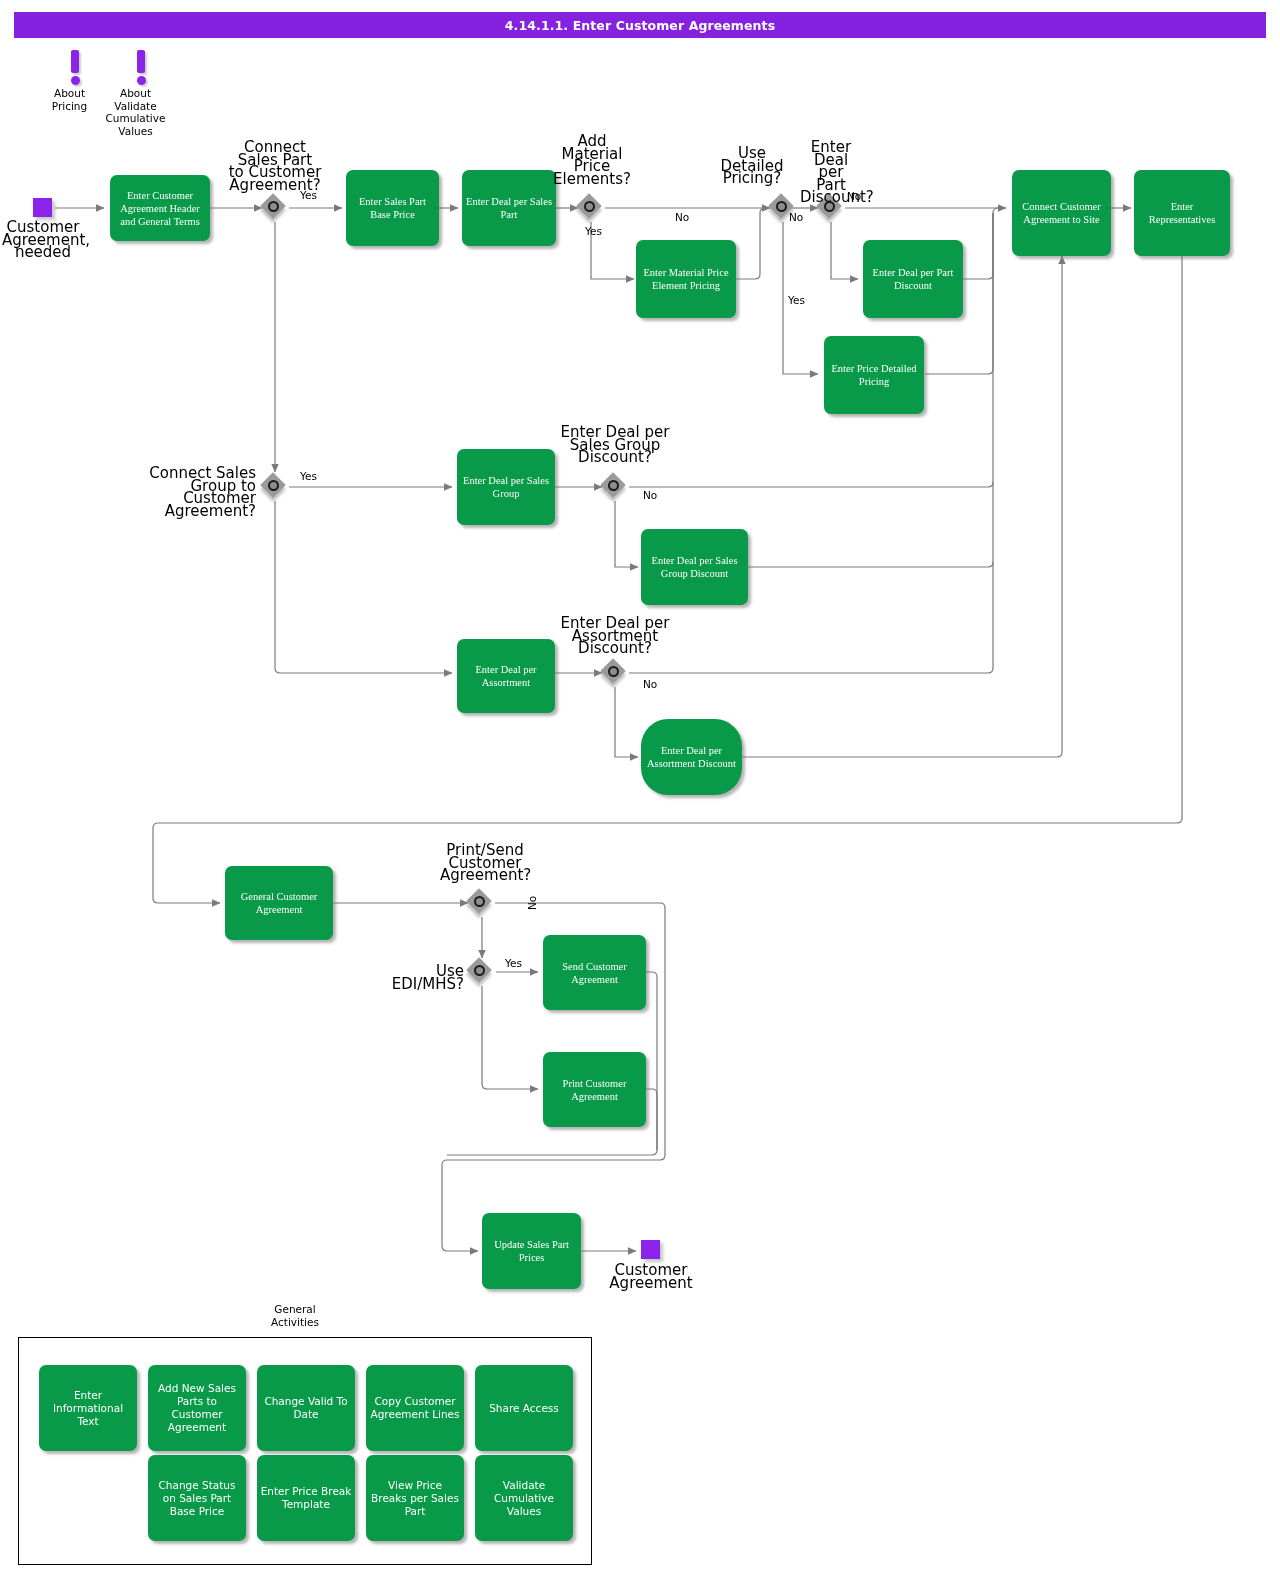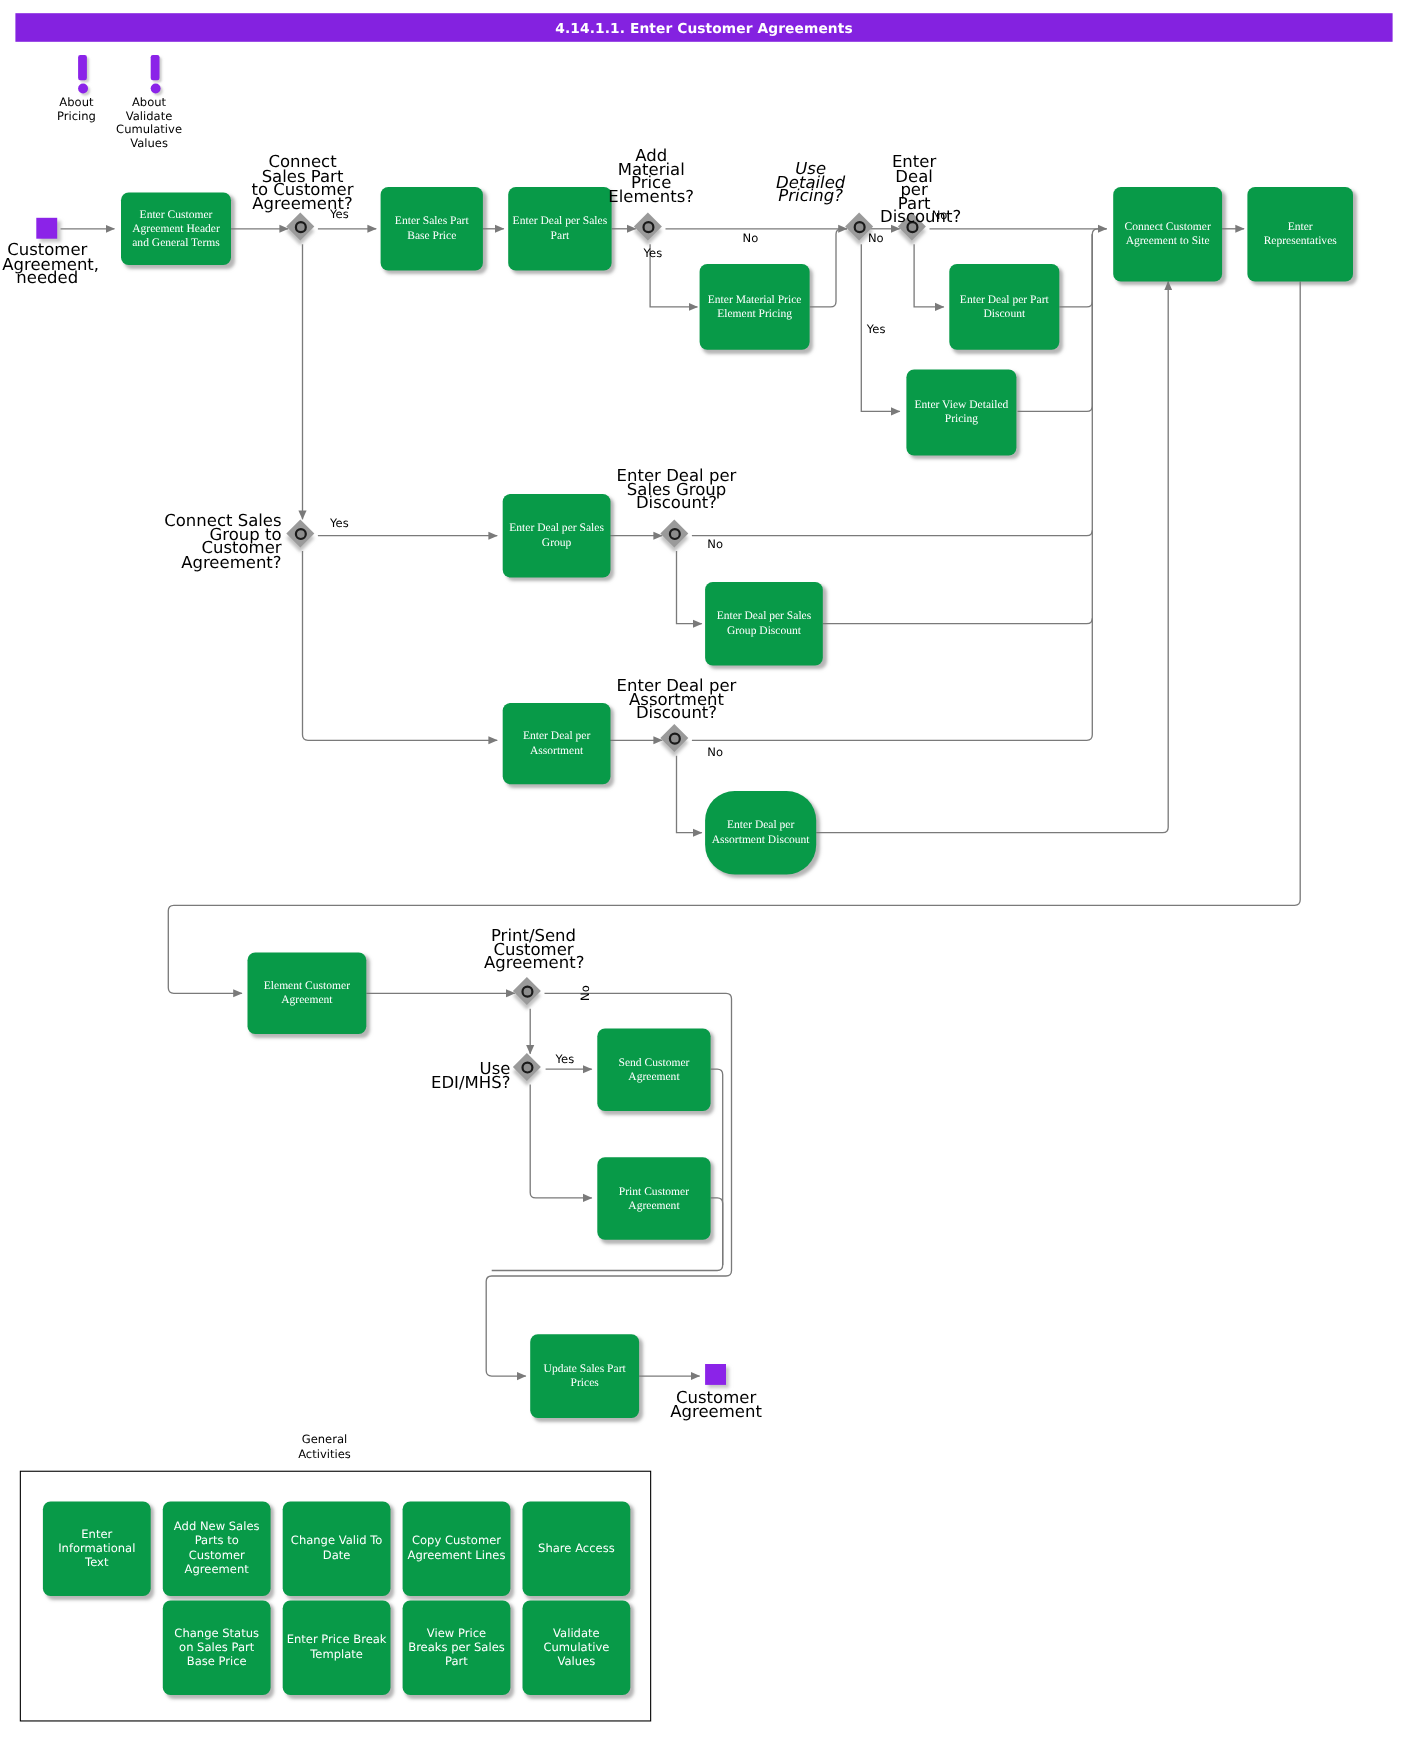--- a/index.html
+++ b/index.html
@@ -294,21 +294,21 @@
 
   <div class="task" style="left:636px; top:240px; width:100px; height:78px;">
     <span>Enter Material Price Element Pricing</span>
   </div>
 
   <div class="task" style="left:863px; top:240px; width:100px; height:78px;">
     <span>Enter Deal per Part Discount</span>
   </div>
 
   <div class="task" style="left:824px; top:336px; width:100px; height:78px;">
-    <span>Enter View Detailed Pricing</span>
+    <span>Enter Price Detailed Pricing</span>
   </div>
 
   <div class="task" style="left:1012px; top:170px; width:99px; height:86px;">
     <span>Connect Customer Agreement to Site</span>
   </div>
 
   <div class="task" style="left:1134px; top:170px; width:96px; height:86px;">
     <span>Enter Representatives</span>
   </div>
 
@@ -322,21 +322,21 @@
 
   <div class="task" style="left:457px; top:639px; width:98px; height:74px;justify-content:center;">
     <span>Enter Deal per Assortment</span>
   </div>
 
   <div class="task" style="left:641px; top:719px; width:101px; height:76px;border-radius:27px;">
     <span>Enter Deal per Assortment Discount</span>
   </div>
 
   <div class="task" style="left:225px; top:866px; width:108px; height:74px;">
-    <span>Element Customer Agreement</span>
+    <span>General Customer Agreement</span>
   </div>
 
   <div class="task" style="left:543px; top:935px; width:103px; height:75px;">
     <span>Send Customer Agreement</span>
   </div>
 
   <div class="task" style="left:543px; top:1052px; width:103px; height:75px;">
     <span>Print Customer Agreement</span>
   </div>
 
@@ -366,21 +366,21 @@
 Material
 Price
 Elements?</div>
   <div class="edgelbl" style="left:585px; top:225px;">Yes</div>
   <div class="edgelbl" style="left:675px; top:211px;">No</div>
 
   <div class="gw" style="left:770px; top:195px;">
     <div class="dia"></div>
     <div class="ring"></div>
   </div>
-  <div class="lbl" style="left:702px; top:147px; width:70px;font-style:italic;">Use
+  <div class="lbl" style="left:717px; top:147px; width:70px;">Use
 Detailed
 Pricing?</div>
   <div class="edgelbl" style="left:789px; top:211px;">No</div>
   <div class="edgelbl" style="left:788px; top:294px;">Yes</div>
 
   <div class="gw" style="left:818px; top:195px;">
     <div class="dia"></div>
     <div class="ring"></div>
   </div>
   <div class="lbl" style="left:800px; top:141px; width:62px;">Enter

